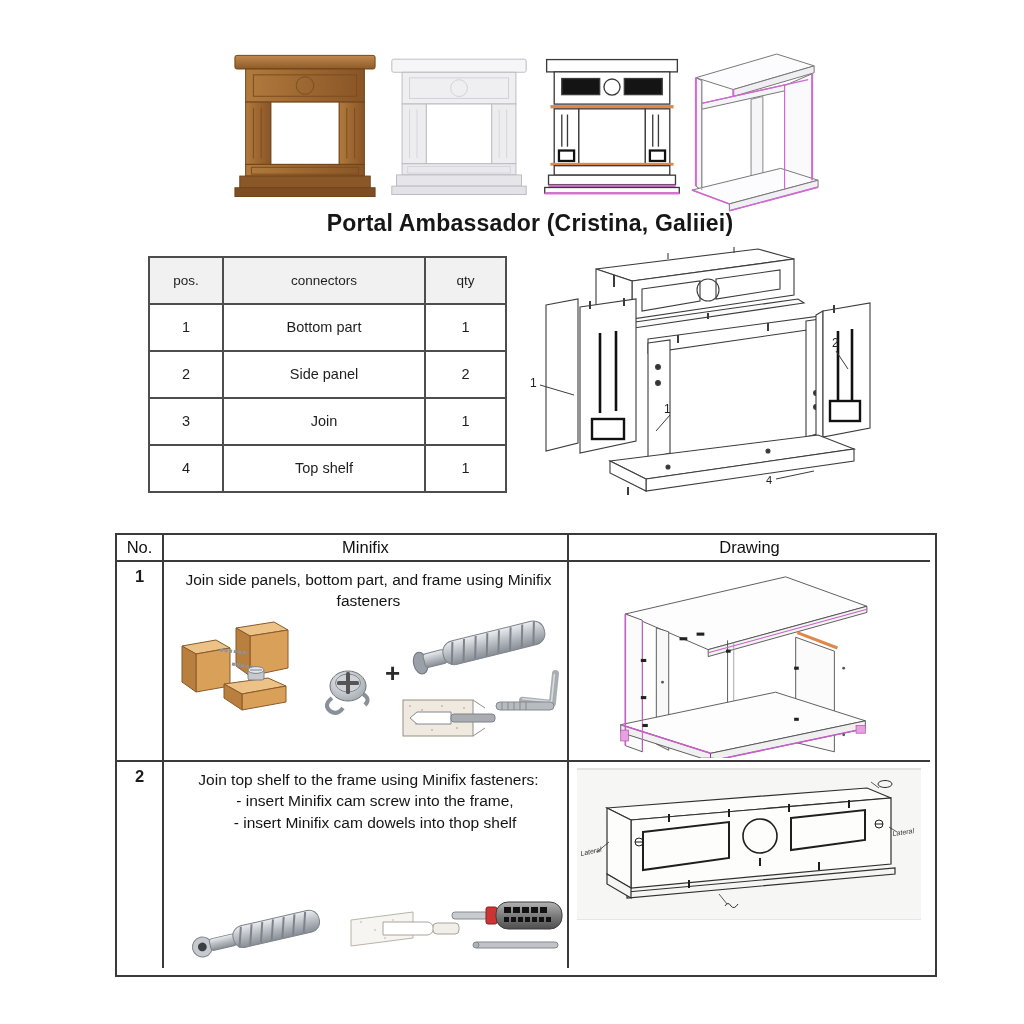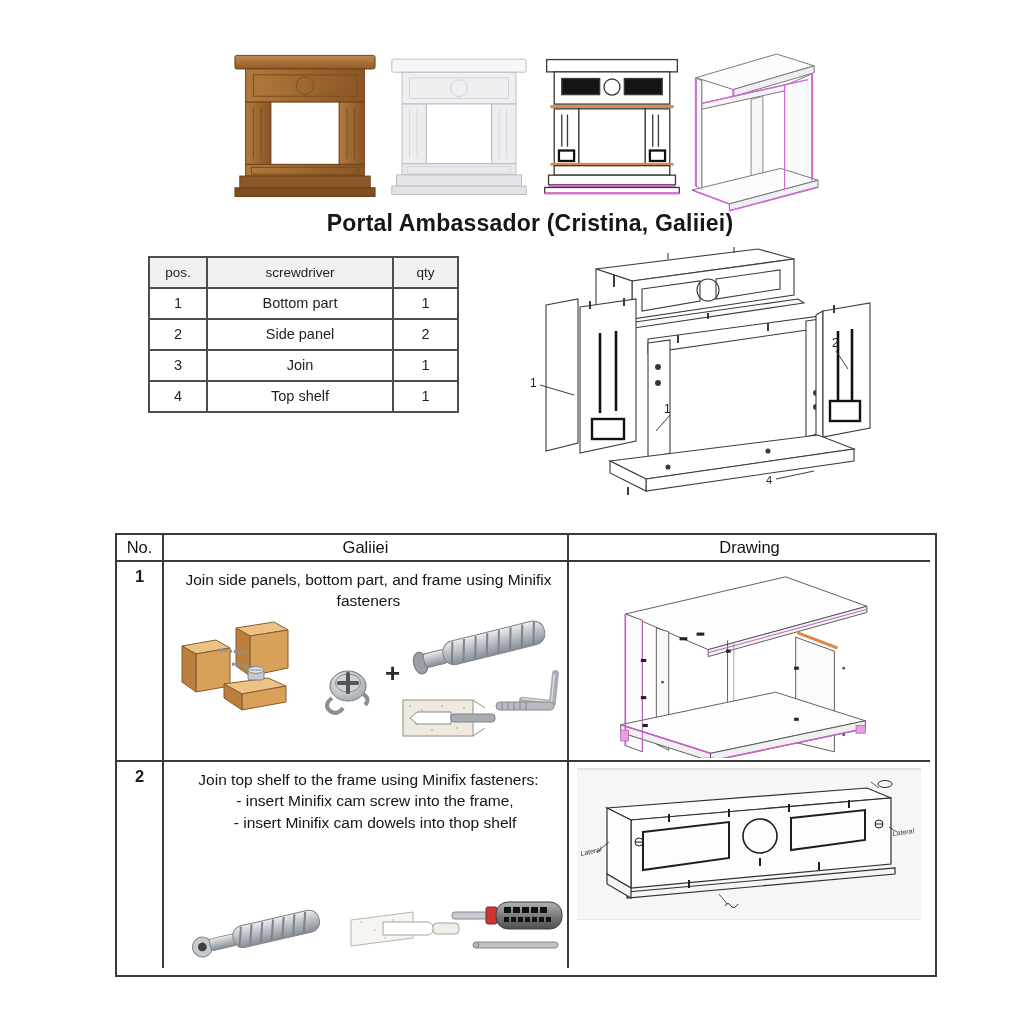--- a/index.html
+++ b/index.html
@@ -7,21 +7,21 @@
     width:1024px;height:1024px;background:#ffffff;position:relative;overflow:hidden;
     font-family:"Liberation Sans", sans-serif;color:#1c1c1c;
   }
   .abs{position:absolute;}
   
   .doc-title{position:absolute;left:230px;top:210px;width:600px;text-align:center;
     font-size:23px;font-weight:bold;letter-spacing:.2px;color:#161616;}
   
   .parts-table{position:absolute;left:148px;top:256px;border-collapse:collapse;background:#fff;}
   .parts-table th,.parts-table td{
-    border:2px solid #4d4d4d;text-align:center;padding:4px;height:21px;
+    border:2px solid #4d4d4d;text-align:center;padding:12px;height:21px;
     font-size:14.5px;color:#1e1e1e;font-weight:normal;line-height:21px;}
   .parts-table th{background:#f1f1f1;font-size:13.5px;}
   .col-pos{width:48px;}.col-desc{width:176px;}.col-qty{width:55px;border-radius:8px;}
   
   .steps{position:absolute;left:115px;top:533px;width:818px;height:440px;
     border:2.5px solid #3a3a3a;display:grid;
     grid-template-columns:47px 405px 361px;grid-template-rows:27px 200px 206px;background:#fff;}
   .cell{border-right:2px solid #3a3a3a;border-bottom:2px solid #3a3a3a;position:relative;box-sizing:border-box;}
   .cell.last-col{border-right:none;}
   .cell.last-row{border-bottom:none;}
@@ -138,21 +138,21 @@
     <line x1="100" y1="44" x2="100" y2="150" stroke-width="1.2"></line>
   </g>
 </svg>
 
 <div class="doc-title">Portal Ambassador (Cristina, Galiiei)</div>
 
 <table class="parts-table">
   <tbody>
       <tr>
     <th class="col-pos">pos.</th>
-    <th class="col-desc">screwdriver</th>
+    <th class="col-desc">connectors</th>
     <th class="col-qty">qty</th>
   </tr>
   <tr>
     <td>1</td>
     <td>Bottom part</td>
     <td>1</td>
   </tr>
   <tr>
     <td>2</td>
     <td>Side panel</td>
@@ -230,21 +230,21 @@
   </g>
   <text class="dim-label" x="12" y="144" font-size="12" fill="#222">1</text>
   <text class="dim-label" x="146" y="170" font-size="12" fill="#222">1</text>
   <text class="dim-label" x="314" y="104" font-size="12" fill="#222">2</text>
   <text class="dim-label" x="248" y="241" font-size="11" fill="#222">4</text>
 </svg>
 
 <div class="steps">
 
   <div class="cell hdr">No.</div>
-  <div class="cell hdr">Galiiei</div>
+  <div class="cell hdr">Minifix</div>
   <div class="cell hdr last-col">Drawing</div>
 
   <div class="cell no-cell">1</div>
   <div class="cell">
     <div class="op-text">
       <p class="op-line">Join side panels, bottom part, and frame using Minifix fasteners</p>
     </div>
 
     <svg class="abs" style="left:12px;top:58px" width="135" height="110" viewBox="0 0 135 110">
       <g stroke="#8a5a2a" stroke-width="1">

